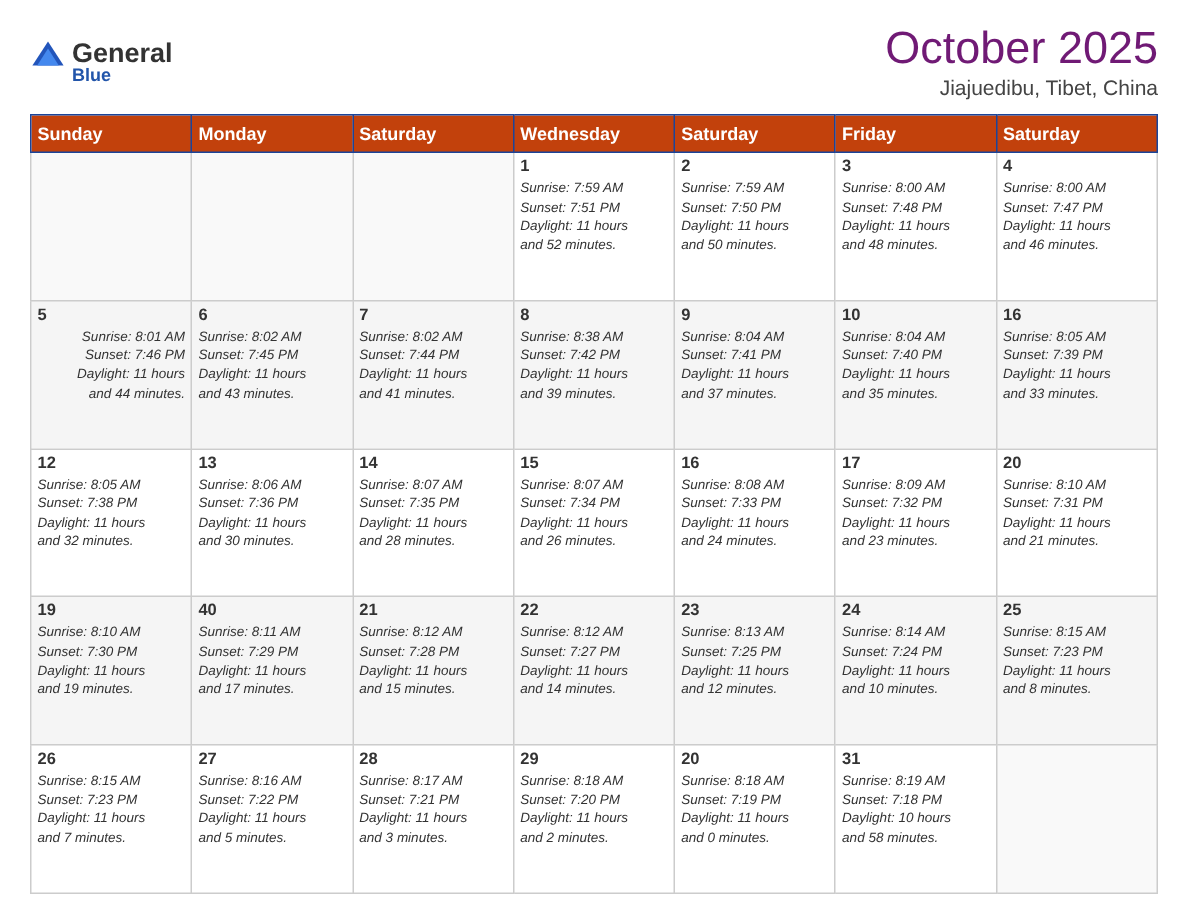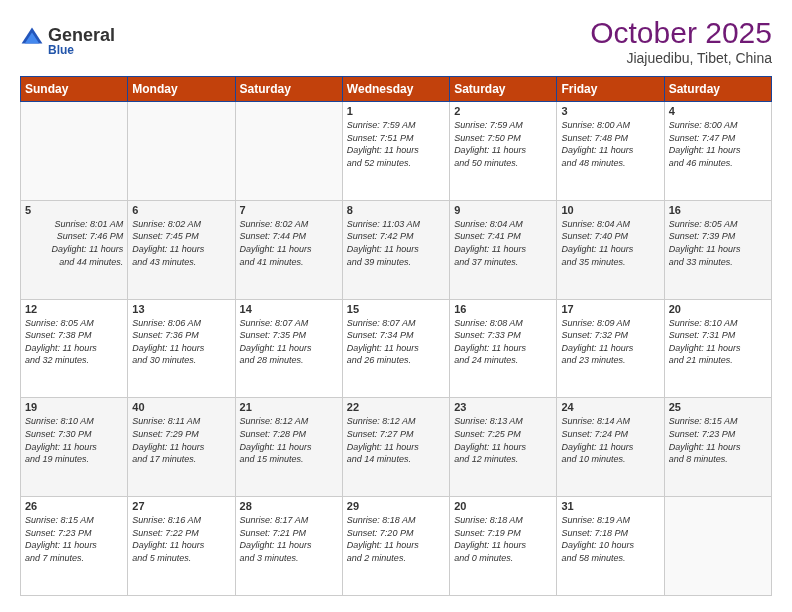--- a/index.html
+++ b/index.html
@@ -186,21 +186,21 @@
           </td>
           <td>
             <span class="day-number">7</span>
             <div class="day-info" style="white-space: pre-line;">Sunrise: 8:02 AM
 Sunset: 7:44 PM
 Daylight: 11 hours
 and 41 minutes.</div>
           </td>
           <td>
             <span class="day-number">8</span>
-            <div class="day-info" style="white-space: pre-line;">Sunrise: 11:03 AM
+            <div class="day-info" style="white-space: pre-line;">Sunrise: 8:38 AM
 Sunset: 7:42 PM
 Daylight: 11 hours
 and 39 minutes.</div>
           </td>
           <td>
             <span class="day-number">9</span>
             <div class="day-info" style="white-space: pre-line;">Sunrise: 8:04 AM
 Sunset: 7:41 PM
 Daylight: 11 hours
 and 37 minutes.</div>

